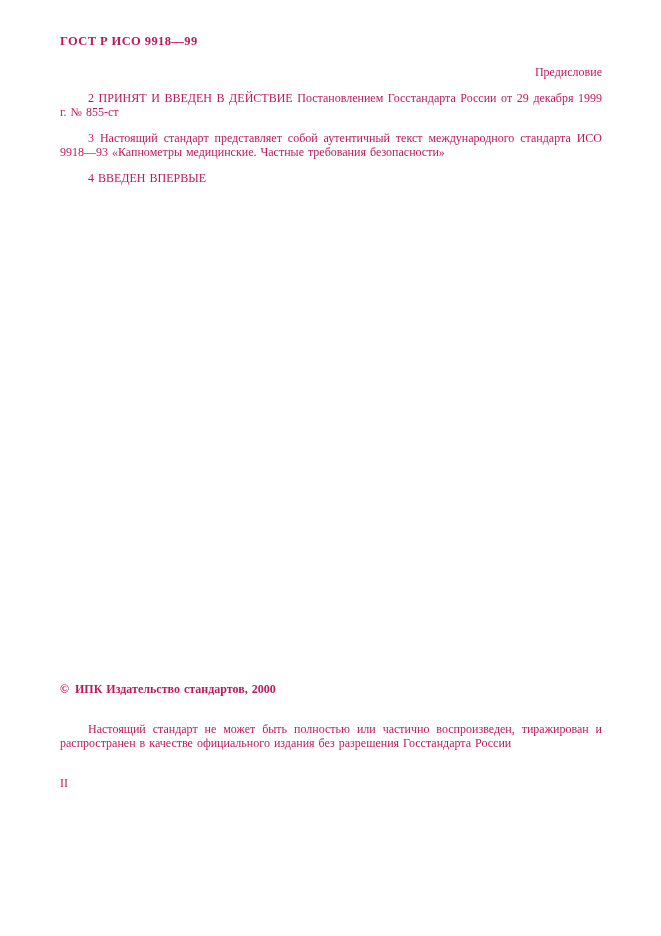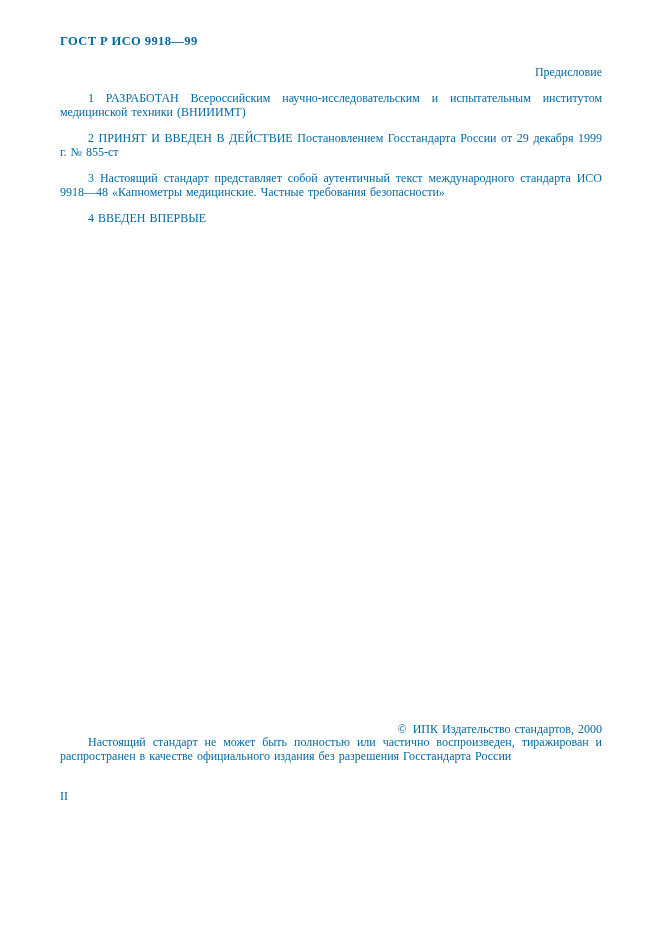--- a/index.html
+++ b/index.html
@@ -5,21 +5,21 @@
   html, body {
     margin: 0;
     padding: 0;
     background: #888;
   }
   .page {
     position: relative;
     width: 661px;
     height: 936px;
     background: #ffffff;
-    color: #0369a1;
+    color: #be185d;
     font-family: "Liberation Serif", "DejaVu Serif", serif;
     font-size: 12px;
     line-height: 13.5px;
     box-sizing: border-box;
     padding: 35px 59px 0 60px;
     overflow: hidden;
   }
   .doc-header {
     font-weight: bold;
     font-size: 12.5px;
@@ -32,51 +32,51 @@
   .para {
     margin-top: 13px;
     text-align: justify;
     text-indent: 28px;
     word-spacing: 1px;
   }
   .spacer {
     height: 497px;
   }
   .copyright {
-    text-align: right;
+    text-align: left;
     word-spacing: 1px;
+    font-weight: bold;
   }
   .copyright .c-sign {
     padding-right: 6px;
   }
   .restriction {
-    margin-top: 0;
+    margin-top: 27px;
     text-align: justify;
     text-indent: 28px;
     word-spacing: 1px;
   }
   .page-number {
     margin-top: 27px;
   }
 </style>
 </head>
 <body>
 
 <div class="page">
 
   <div class="doc-header">ГОСТ Р ИСО 9918—99</div>
 
   <div class="doc-title">Предисловие</div>
 
-  <div class="para">1 РАЗРАБОТАН Всероссийским научно-исследовательским и испытательным институтом медицинской техники (ВНИИИМТ)</div>
 
 
   <div class="para">2 ПРИНЯТ И ВВЕДЕН В ДЕЙСТВИЕ Постановлением Госстандарта России от 29 декабря 1999 г. № 855-ст</div>
 
-  <div class="para">3 Настоящий стандарт представляет собой аутентичный текст международного стандарта ИСО 9918—48 «Капнометры медицинские. Частные требования безопасности»</div>
+  <div class="para">3 Настоящий стандарт представляет собой аутентичный текст международного стандарта ИСО 9918—93 «Капнометры медицинские. Частные требования безопасности»</div>
 
   <div class="para">4 ВВЕДЕН ВПЕРВЫЕ</div>
 
   <div class="spacer"></div>
 
   <div class="copyright">
     <span class="c-sign">©</span><span>ИПК Издательство стандартов, 2000</span>
   </div>
 
   <div class="restriction">Настоящий стандарт не может быть полностью или частично воспроизведен, тиражирован и распространен в качестве официального издания без разрешения Госстандарта России</div>

